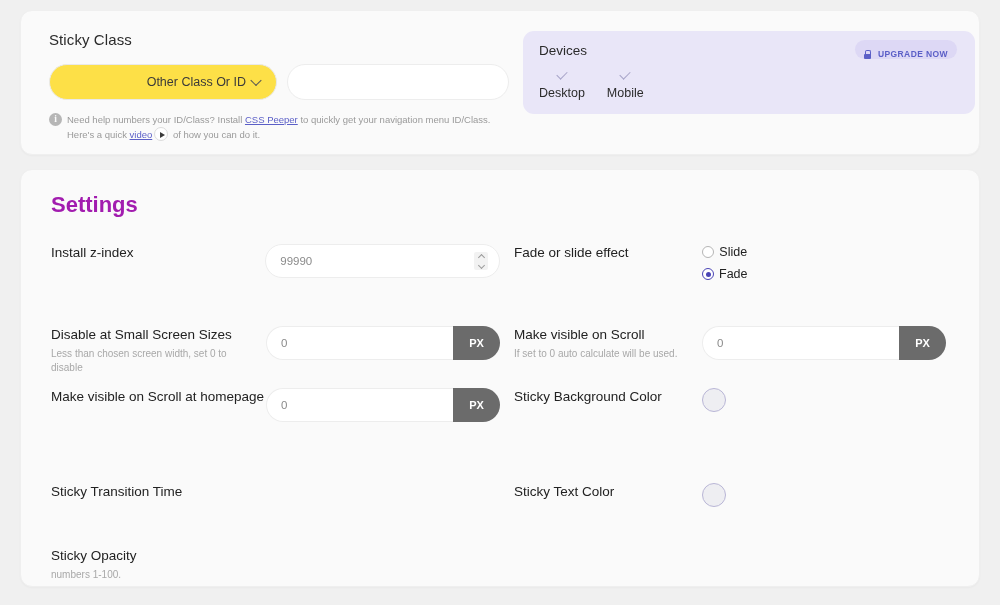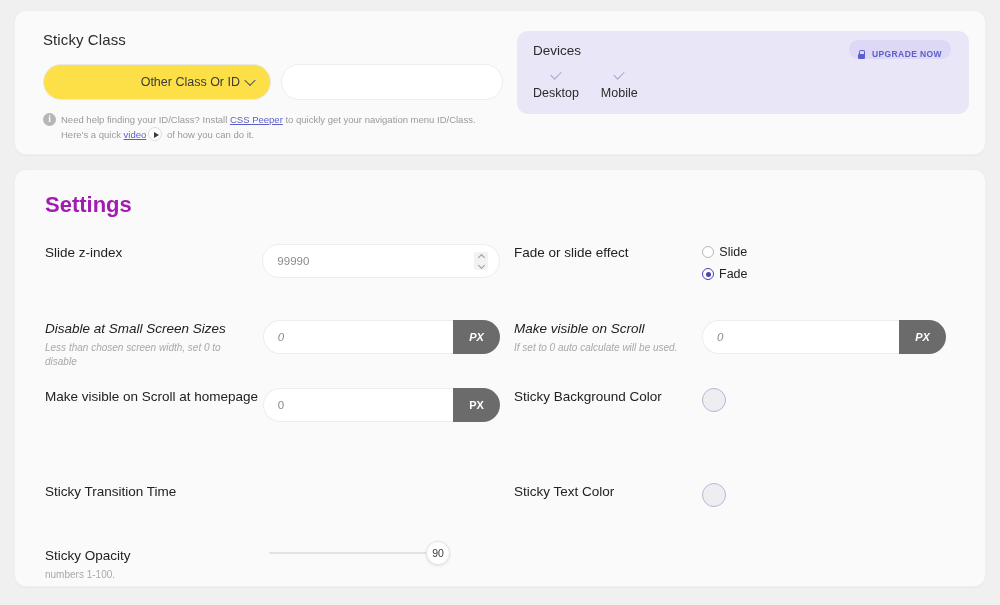--- a/index.html
+++ b/index.html
@@ -2,21 +2,21 @@
 <html><head>
 <meta charset="utf-8">
 <style>
   * { box-sizing: border-box; margin: 0; padding: 0; }
   html, body {
     width: 1000px; height: 605px;
     background: #f0f0f0;
     font-family: "Liberation Sans", sans-serif;
     overflow: hidden;
   }
-  .page { position: relative; width: 1000px; height: 447px; padding: 10px 14px; }
+  .page { position: relative; width: 1000px; height: 447px; padding: 10px 20px; }
 
   
   .panel {
     background: #fafafa;
     border-radius: 12px;
     border: 1px solid #efefef;
     box-shadow: 0 1px 2px rgba(0,0,0,0.03);
   }
   .panel-top { height: 145px; padding: 20px 16px 0 16px; position: relative; }
   .panel-settings { margin-top: 14px; height: 418px; padding: 22px 16px 0 16px; position: relative; overflow: hidden; }
@@ -175,21 +175,21 @@
       <div class="pill-select">
         <span>Other Class Or ID</span>
         <span class="chev"></span>
       </div>
       <input class="pill-input" type="text" value="" style="">
     </div>
 
     <div class="help">
       <span class="info-icon">i</span>
       <div class="help-text">
-        <span>Need help finding your ID/Class? Install </span><a href="#">CSS Peeper</a><span> to quickly get your navigation menu ID/Class.</span><br>
+        <span>Need help numbers your ID/Class? Install </span><a href="#">CSS Peeper</a><span> to quickly get your navigation menu ID/Class.</span><br>
         <span>Here's a quick </span><a href="#">video</a><span class="play-btn"></span><span> of how you can do it.</span>
       </div>
     </div>
 
     <div class="devices">
       <div class="devices-title">Devices</div>
       <div class="upgrade-badge">
         <span class="lock-icon"></span>
         <span>UPGRADE NOW</span>
       </div>
@@ -207,21 +207,21 @@
   </div>
 
   <div class="panel panel-settings">
     <div class="settings-title">Settings</div>
 
     <div class="grid">
 
       <div class="srow" style="top:0px;">
         <div class="col">
           <div class="lbl-wrap">
-            <div class="lbl">Slide z-index</div>
+            <div class="lbl">Install z-index</div>
           </div>
           <div class="inp-pill">
             <span>99990</span>
             <span class="spinner">
               <span class="spin-up"></span>
               <span class="spin-dn"></span>
             </span>
           </div>
         </div>
         <div class="col col-right">
@@ -234,21 +234,21 @@
               <span>Slide</span>
             </div>
             <div class="radio-item">
               <span class="radio on"></span>
               <span>Fade</span>
             </div>
           </div>
         </div>
       </div>
 
-      <div class="srow" style="top:76px;font-style:italic;">
+      <div class="srow" style="top:82px;">
         <div class="col">
           <div class="lbl-wrap">
             <div class="lbl">Disable at Small Screen Sizes</div>
             <div class="sub">Less than chosen screen width, set 0 to disable</div>
           </div>
           <div class="inp-px">
             <div class="txt">0</div>
             <div class="unit">PX</div>
           </div>
         </div>
@@ -295,22 +295,18 @@
           <div class="swatch"></div>
         </div>
       </div>
 
       <div class="srow" style="top:303px;">
         <div class="col">
           <div class="lbl-wrap">
             <div class="lbl">Sticky Opacity</div>
             <div class="sub">numbers 1-100.</div>
           </div>
-          <div class="slider-wrap" style="margin-top:-6px;">
-            <div class="slider-track"></div>
-            <div class="slider-knob">90</div>
-          </div>
         </div>
       </div>
 
     </div>
   </div>
 </div>
 
 </body></html>

